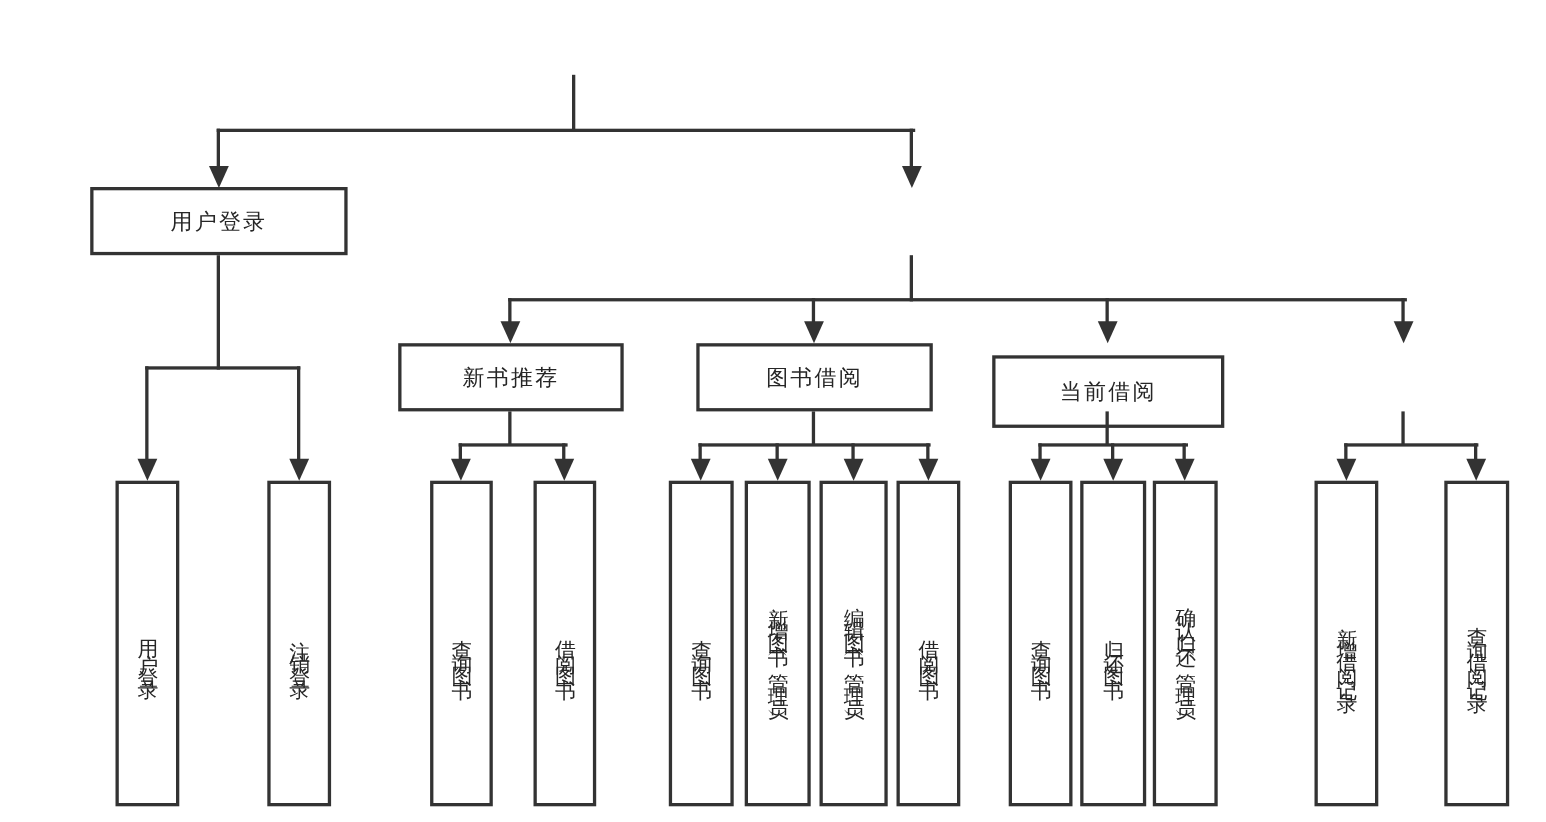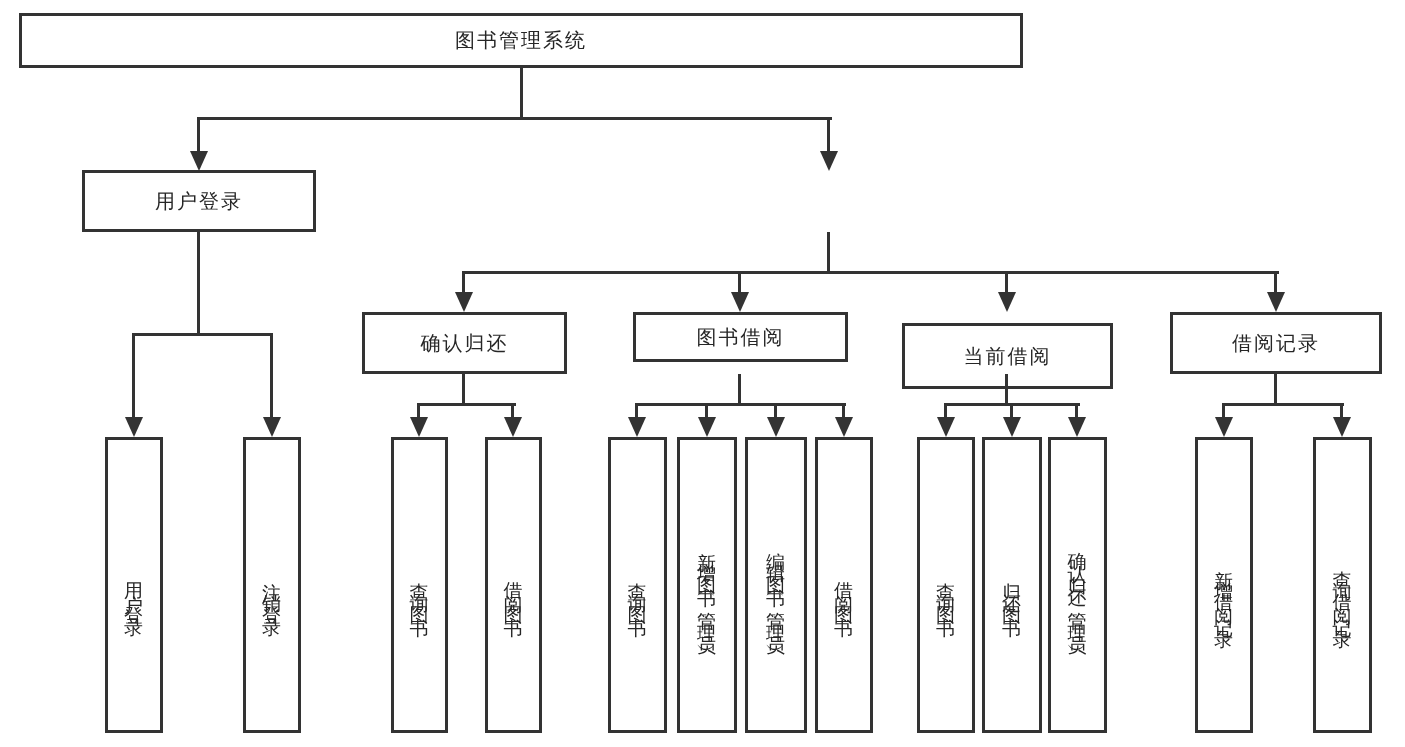--- a/index.html
+++ b/index.html
@@ -50,44 +50,38 @@
     text-shadow:0 0 2px #ffffff;
     white-space:nowrap;
     z-index:5;
   }
 </style>
 </head>
 <body>
 
 <div class="canvas">
 
-  <div class="box hbox" style="left:19px;top:13px;width:1004px;height:55px;">
-    <span class="label">图书管理系统</span>
-  </div>
 
   <div class="box hbox" style="left:82px;top:170px;width:234px;height:62px;">
     <span class="label">用户登录</span>
   </div>
 
 
   <div class="box hbox" style="left:362px;top:312px;width:205px;height:62px;">
-    <span class="label">确认归还</span>
+    <span class="label">新书推荐</span>
   </div>
 
-  <div class="box hbox" style="left:633px;top:312px;width:215px;height:50px;">
+  <div class="box hbox" style="left:633px;top:312px;width:215px;height:62px;">
     <span class="label">图书借阅</span>
   </div>
 
   <div class="box hbox" style="left:902px;top:312px;width:211px;height:66px;margin-top:11px;">
     <span class="label">当前借阅</span>
   </div>
 
-  <div class="box hbox" style="left:1170px;top:312px;width:212px;height:62px;">
-    <span class="label">借阅记录</span>
-  </div>
 
   <div class="box vbox" style="left:105px;top:437px;width:58px;height:296px;">
     <span class="label">用户登录</span>
   </div>
   <div class="box vbox" style="left:243px;top:437px;width:58px;height:296px;">
     <span class="label">注销登录</span>
   </div>
 
   <div class="box vbox" style="left:391px;top:437px;width:57px;height:296px;">
     <span class="label">查询图书</span>

